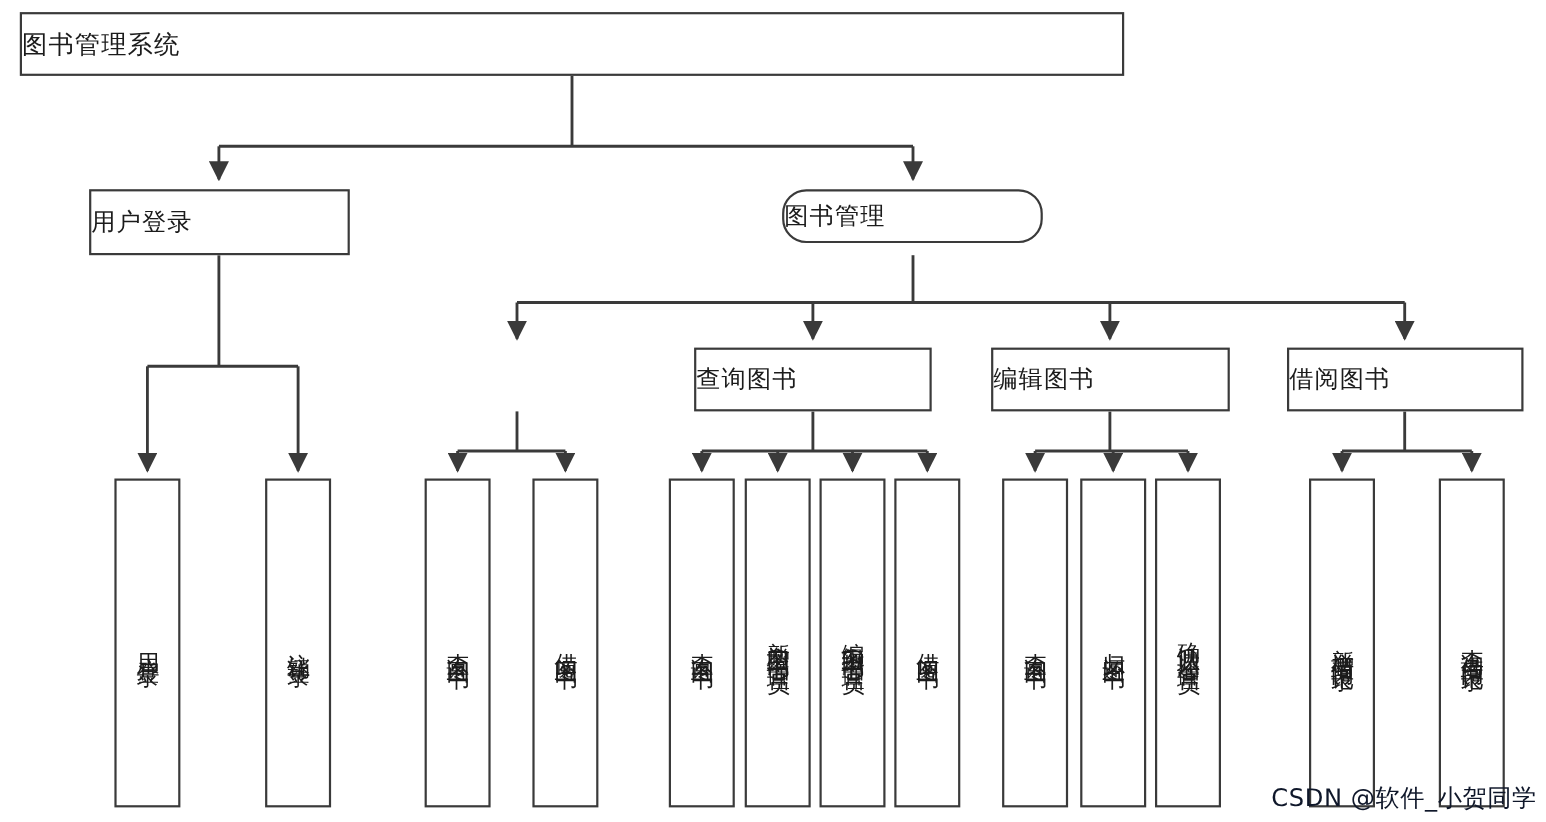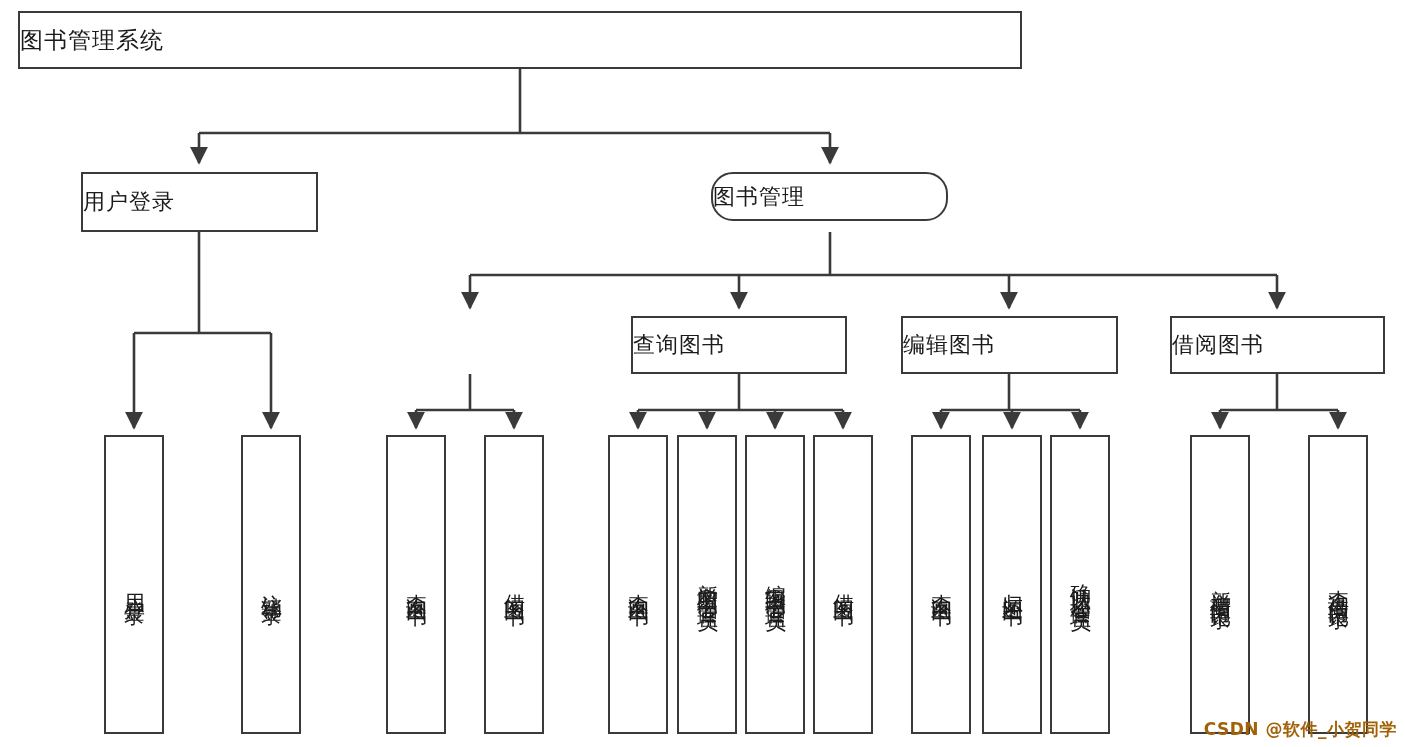--- a/index.html
+++ b/index.html
@@ -53,25 +53,24 @@
     text-align: center;
   }
   .node.root {
     font-size: 23px;
     letter-spacing: 1px;
   }
   #watermark {
     position: absolute;
     right: 8px;
     bottom: 6px;
-    font-size: 17px;
-    color: #a16207;
+    font-size: 22px;
+    color: #0f172a;
     letter-spacing: 0.5px;
     white-space: nowrap;
-    font-weight: bold;
   }
 </style>
 </head>
 <body>
 
 <div id="canvas">
 
   <svg class="wires" viewBox="0 0 1405 747" xmlns="http://www.w3.org/2000/svg">
     <defs>
       <marker id="arrow" viewBox="0 0 10 10" refX="9" refY="5" markerWidth="7" markerHeight="7" orient="auto-start-reverse">

